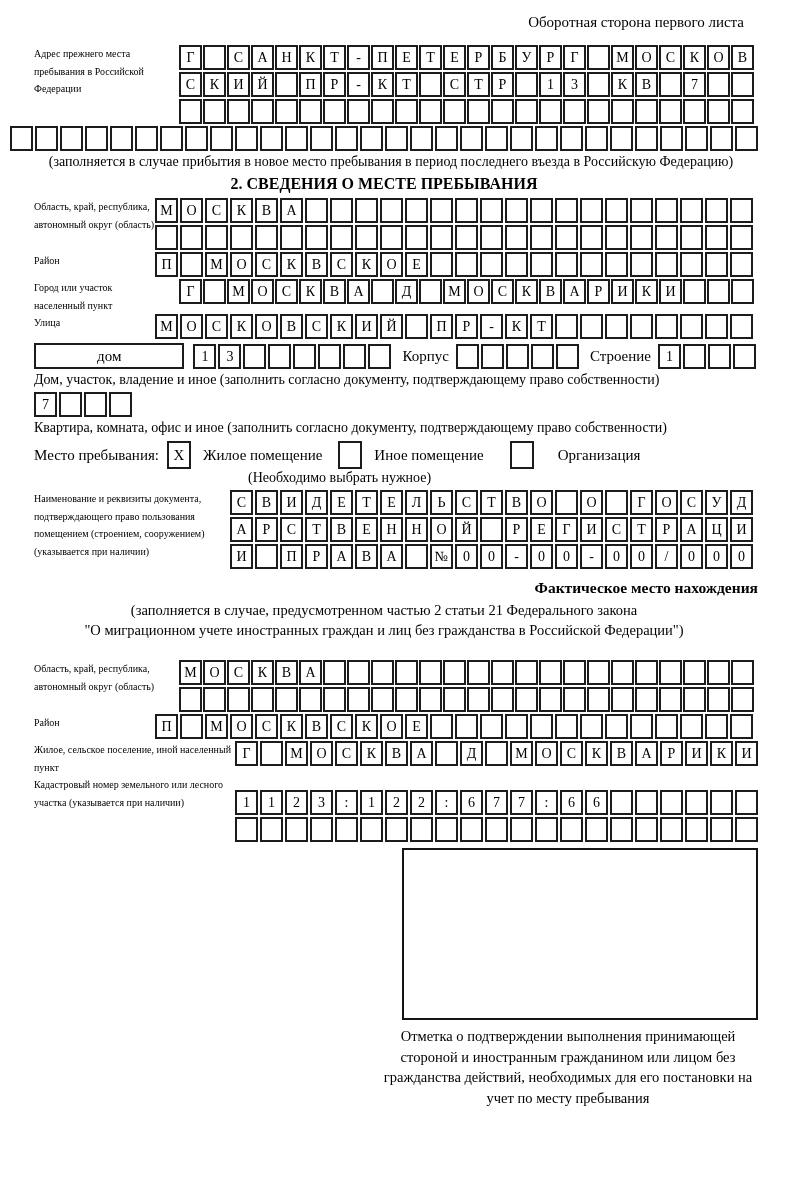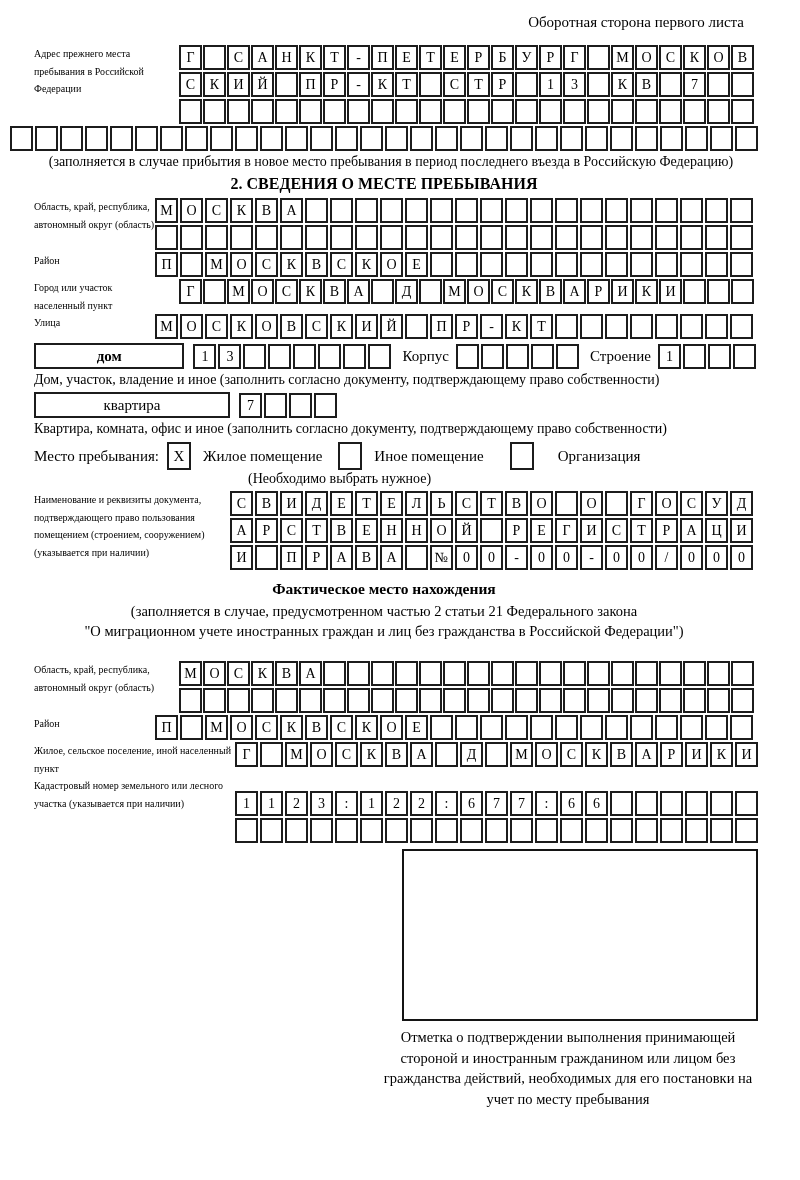--- a/index.html
+++ b/index.html
@@ -29,32 +29,32 @@
   .indent .cell { margin-right:1px; }
 
   .caption { font-size:14px; line-height:18px; margin:1px 0 3px 24px; }
   .caption-tight { margin-left:24px; }
 
   .sec-title { text-align:center; font-weight:bold; font-size:16px; margin:4px 0 5px; }
 
   .domrow { display:flex; align-items:center; margin:2px 0 2px 24px; }
   .wbox { border:2px solid #1c1c1c; height:22px; display:flex; align-items:center;
           justify-content:center; box-sizing:content-box; background:#fff; font-size:15px; }
-  .wbox-dom { width:156px; margin-right:9px;font-weight:bold; }
+  .wbox-dom { width:156px; margin-right:9px; }
   .wbox-kv  { width:192px; margin-right:9px; }
   .inline-lbl { margin:0 7px 0 9px; white-space:nowrap; }
 
   .mesto { display:flex; align-items:center; margin:4px 0 1px 24px; }
   .chk { width:20px; height:24px; border:2px solid #1c1c1c; display:flex; align-items:center;
          justify-content:center; font-size:15px; flex-shrink:0; background:#fff; }
   .mesto .chk { margin-left:8px; }
   .mesto .optlbl { margin-left:12px; white-space:nowrap; }
   .mesto-note { font-size:14px; margin:0 0 4px 238px; }
 
-  .fact-title { text-align:center; font-weight:bold; font-size:15.5px; margin:8px 0 3px; }
+  .fact-title { text-align:right; font-weight:bold; font-size:15.5px; margin:8px 0 3px; }
   .fact-sub { text-align:center; font-size:14.5px; line-height:20px; margin-bottom:20px; }
 
   .cad-grid { margin-top:14px; }
 
   .stamp-wrap { width:380px; margin-left:auto; margin-top:4px; }
   .stamp-box { width:352px; height:168px; border:2px solid #141414; margin-left:auto; background:#fff; }
   .stamp-cap { font-size:14.5px; line-height:20.5px; text-align:center; margin-top:6px; }
 
   .docgrid-block { margin-top:4px; }
 </style>
@@ -362,21 +362,20 @@
     <div class="cellrow" style="margin-bottom:0;">
         <span class="cell">1</span>
         <span class="cell"></span>
         <span class="cell"></span>
         <span class="cell"></span>
       </div>
   </div>
   <div class="caption caption-tight">Дом, участок, владение и иное (заполнить согласно документу, подтверждающему право собственности)</div>
 
   <div class="domrow">
-    <div class="wbox wbox-kv">квартира</div>
     <div class="cellrow" style="margin-bottom:0;">
         <span class="cell">7</span>
         <span class="cell"></span>
         <span class="cell"></span>
         <span class="cell"></span>
       </div>
   </div>
   <div class="caption caption-tight">Квартира, комната, офис и иное (заполнить согласно документу, подтверждающему право собственности)</div>
 
   <div class="mesto">

